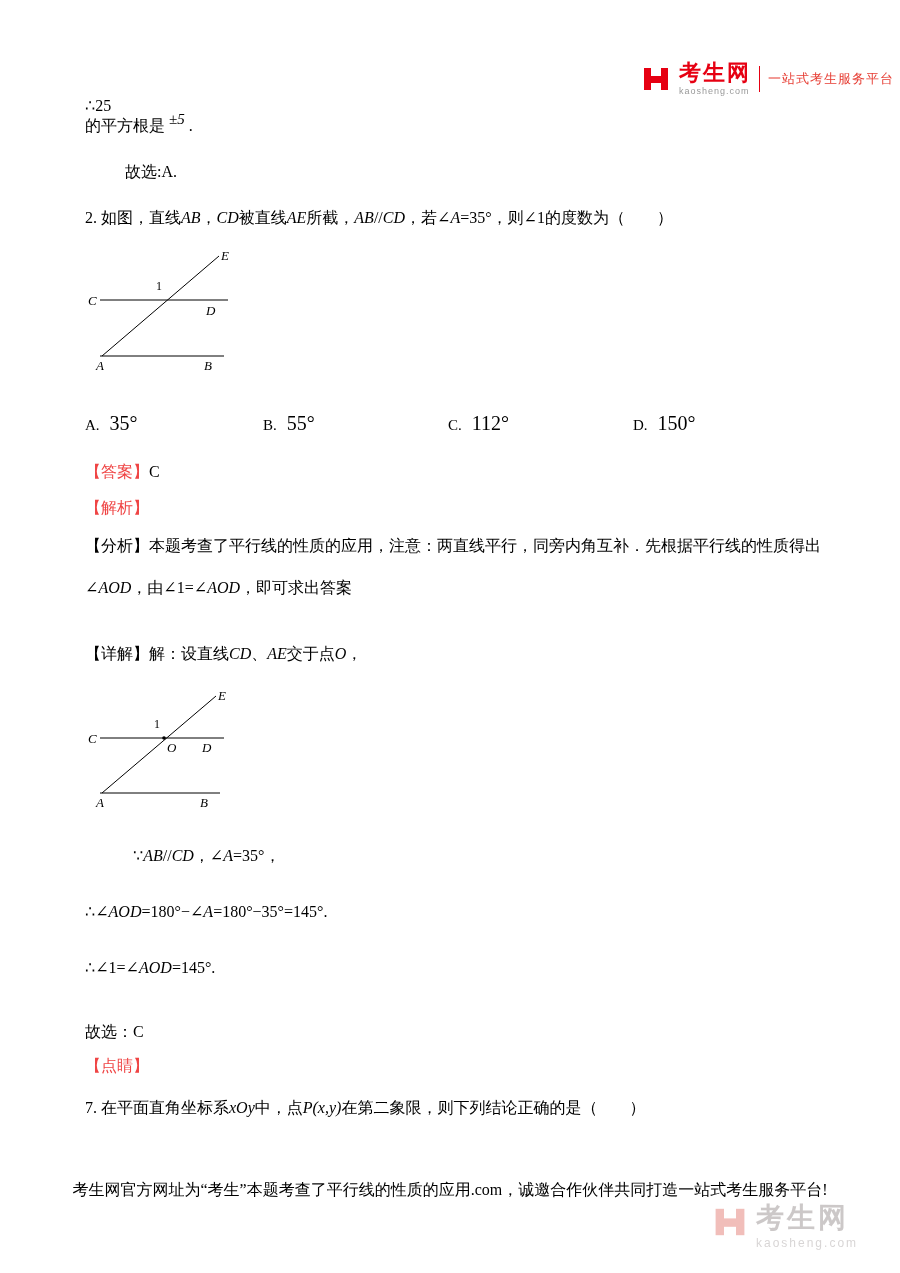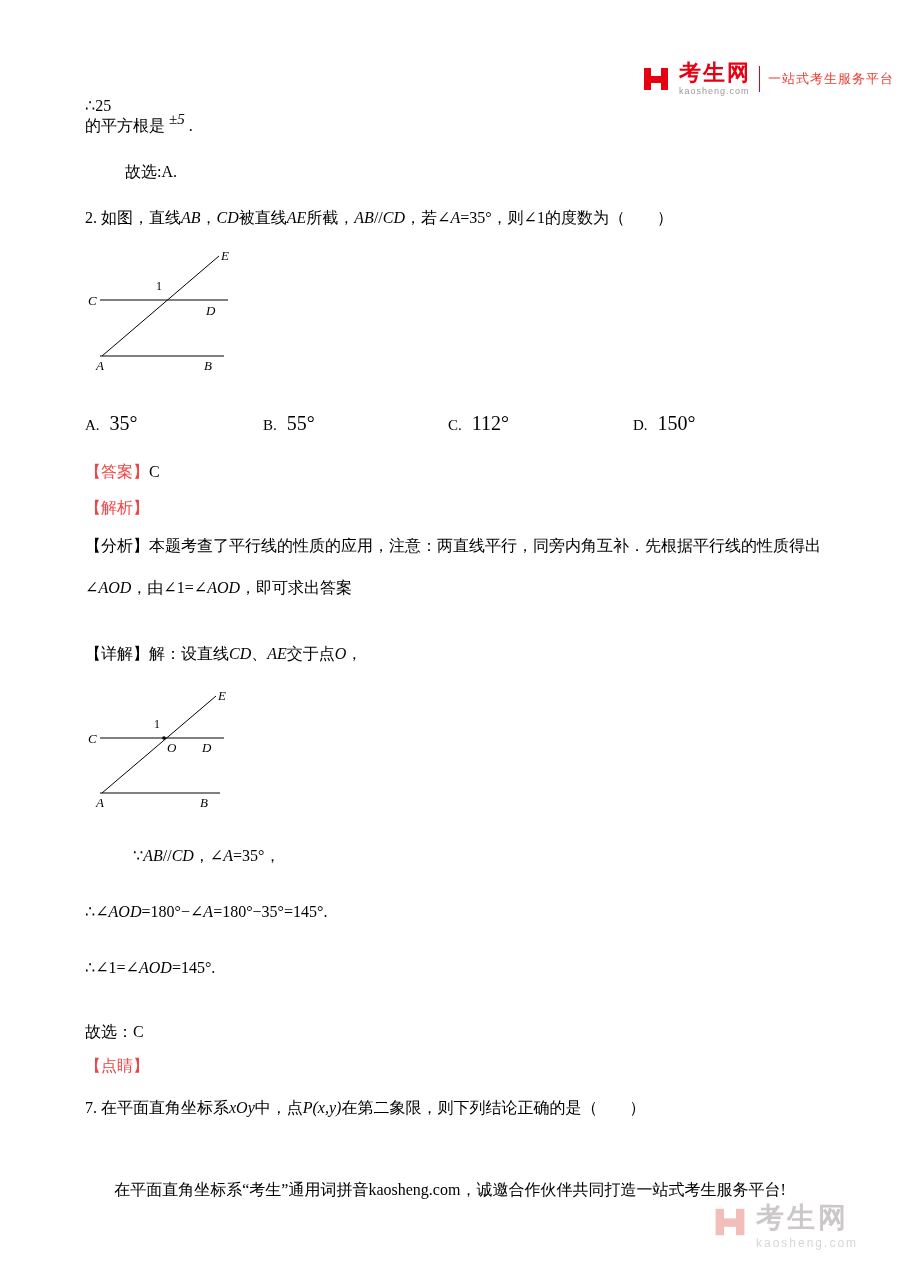--- a/index.html
+++ b/index.html
@@ -131,21 +131,21 @@
 <div class="abs runs" style="left:85px; top:958px;"><span>∴∠1=∠</span><span class="math">AOD</span><span>=145°</span><span>.</span></div>
 
 <div class="abs" style="left:85px; top:1022px;">
   <span>故选：</span><span>C</span>
 </div>
 
 <div class="abs blue" style="left:85px; top:1056px;">【点睛】</div>
 
 <div class="abs runs" style="left:85px; top:1098px;"><span>7. 在平面直角坐标系</span><span class="math">xOy</span><span>中，点</span><span class="math">P(x,y)</span><span>在第二象限，则下列结论正确的是（　　）</span></div>
 
-<div class="abs footer-line" style="top:1180px;">在平面直角坐标系“考生”通用词拼音kaosheng.com，诚邀合作伙伴共同打造一站式考生服务平台!</div>
+<div class="abs footer-line" style="top:1180px;">考生网官方网址为“考生”本题考查了平行线的性质的应用.com，诚邀合作伙伴共同打造一站式考生服务平台!</div>
 
 <div class="abs watermark" style="left:712px; top:1204px;">
   <svg width="36" height="36" viewBox="0 0 30 30">
     <rect x="3" y="4" width="7" height="22" fill="#f0b7b3"></rect>
     <rect x="20" y="4" width="7" height="22" fill="#f0b7b3"></rect>
     <rect x="10" y="12" width="10" height="7" fill="#f0b7b3"></rect>
   </svg>
   <div class="wm-text">
     <div class="wm-brand">考生网</div>
     <div class="wm-domain">kaosheng.com</div>

